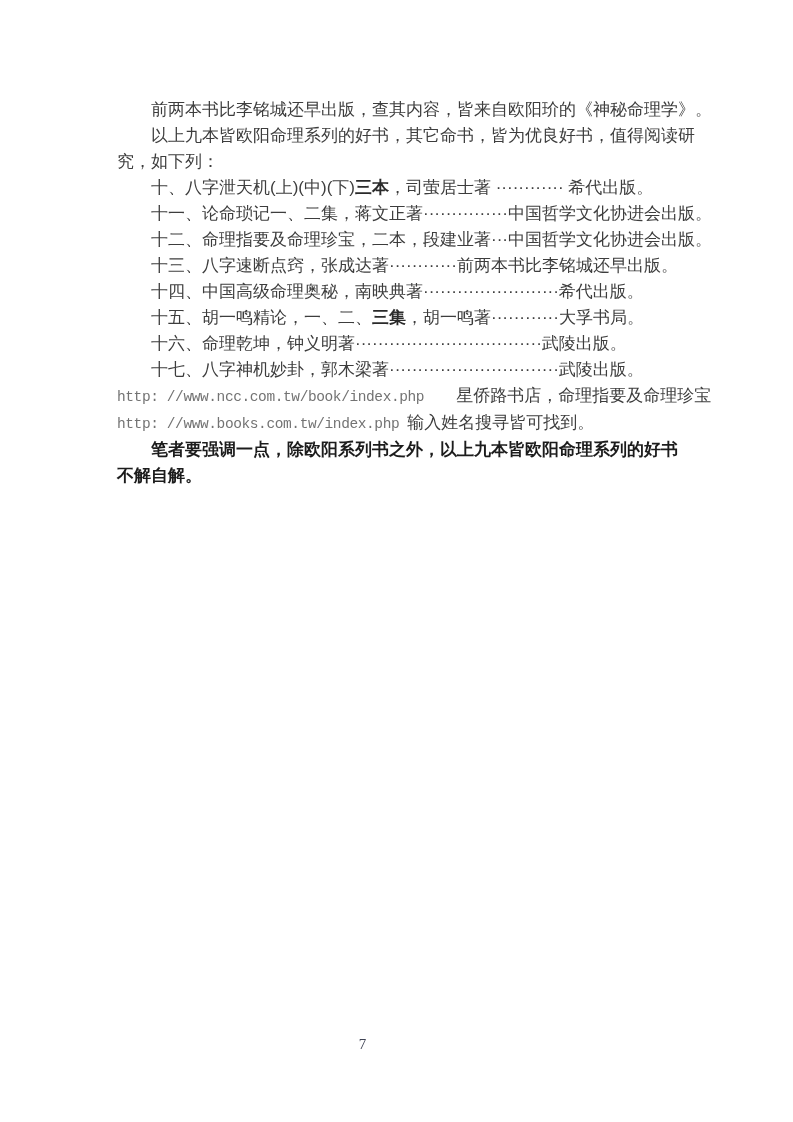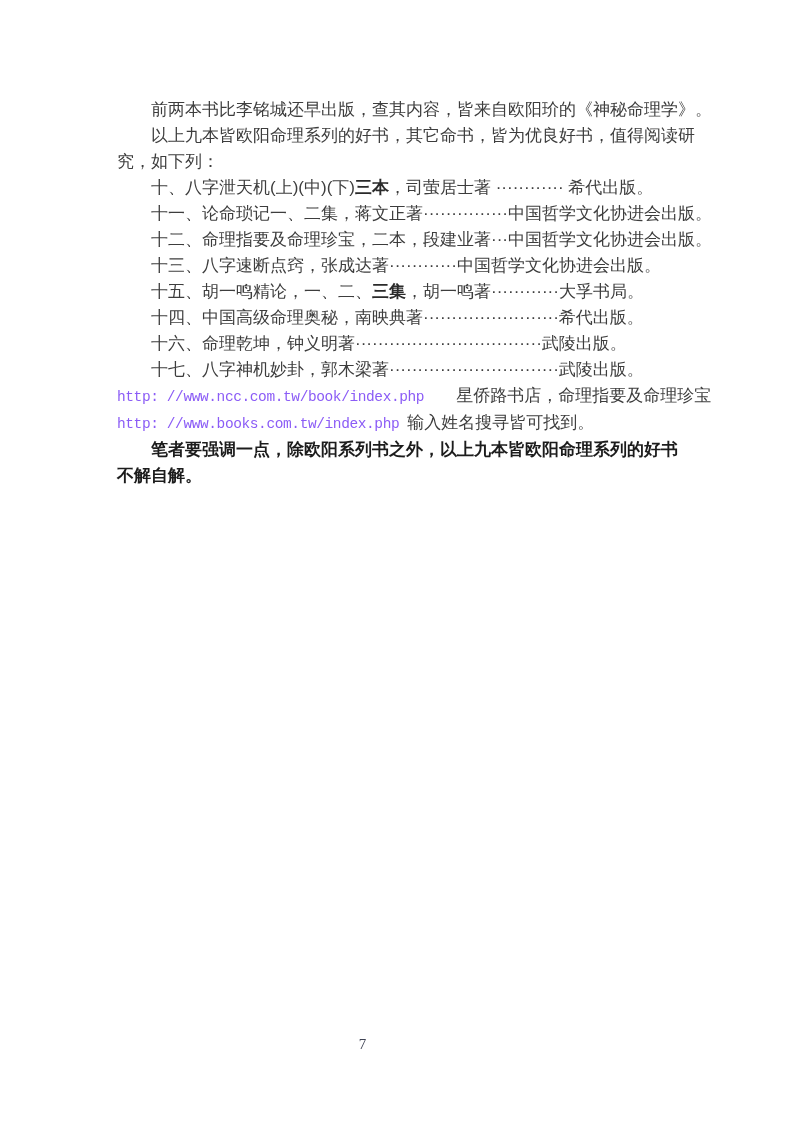--- a/index.html
+++ b/index.html
@@ -32,21 +32,21 @@
   .indent { text-indent: 34px; }
   .b { font-weight: 700; color: #2a2a2a; }
   .emph {
     font-weight: 700;
     color: #1c1c1c;
   }
   .url {
     font-family: "Liberation Mono", monospace;
     font-size: 14.5px;
     letter-spacing: -0.4px;
-    color: #8b5cf6;
+    color: #737373;
   }
   .gap-wide { margin-left: 32px; }
   .gap-narrow { margin-left: 8px; }
   .page-number {
     position: absolute;
     top: 1036px;
     left: 0;
     width: 100%;
     text-align: center;
     font-family: "Liberation Serif", serif;
@@ -62,23 +62,23 @@
 
     <p class="line indent">前两本书比李铭城还早出版，查其内容，皆来自欧阳玠的《神秘命理学》。</p>
 
     <p class="line indent">以上九本皆欧阳命理系列的好书，其它命书，皆为优良好书，值得阅读研</p>
     <p class="line">究，如下列：</p>
 
     <div>
       <p class="line indent"><span>十、八字泄天机(上)(中)(下)</span><span class="b">三本</span><span>，司萤居士著 ············ 希代出版。</span></p>
       <p class="line indent"><span>十一、论命琐记一、二集，蒋文正著</span><span class="b"></span><span>···············中国哲学文化协进会出版。</span></p>
       <p class="line indent"><span>十二、命理指要及命理珍宝，二本，段建业著</span><span class="b"></span><span>···中国哲学文化协进会出版。</span></p>
-      <p class="line indent"><span>十三、八字速断点窍，张成达著</span><span class="b"></span><span>············中国哲学文化协进会出版。</span></p>
+      <p class="line indent"><span>十三、八字速断点窍，张成达著</span><span class="b"></span><span>············前两本书比李铭城还早出版。</span></p>
+      <p class="line indent"><span>十四、中国高级命理奥秘，南映典著</span><span class="b"></span><span>························希代出版。</span></p>
       <p class="line indent"><span>十五、胡一鸣精论，一、二、</span><span class="b">三集</span><span>，胡一鸣著············大孚书局。</span></p>
-      <p class="line indent"><span>十四、中国高级命理奥秘，南映典著</span><span class="b"></span><span>························希代出版。</span></p>
       <p class="line indent"><span>十六、命理乾坤，钟义明著</span><span class="b"></span><span>·································武陵出版。</span></p>
       <p class="line indent"><span>十七、八字神机妙卦，郭木梁著</span><span class="b"></span><span>······························武陵出版。</span></p>
     </div>
 
 
     <p class="line"><span class="url">http: //www.ncc.com.tw/book/index.php</span><span class="gap-wide">星侨路书店，命理指要及命理珍宝</span></p>
     <p class="line"><span class="url">http: //www.books.com.tw/index.php</span><span class="gap-narrow">输入姓名搜寻皆可找到。</span></p>
 
     <p class="line indent emph">笔者要强调一点，除欧阳系列书之外，以上九本皆欧阳命理系列的好书</p>
     <p class="line emph">不解自解。</p>

